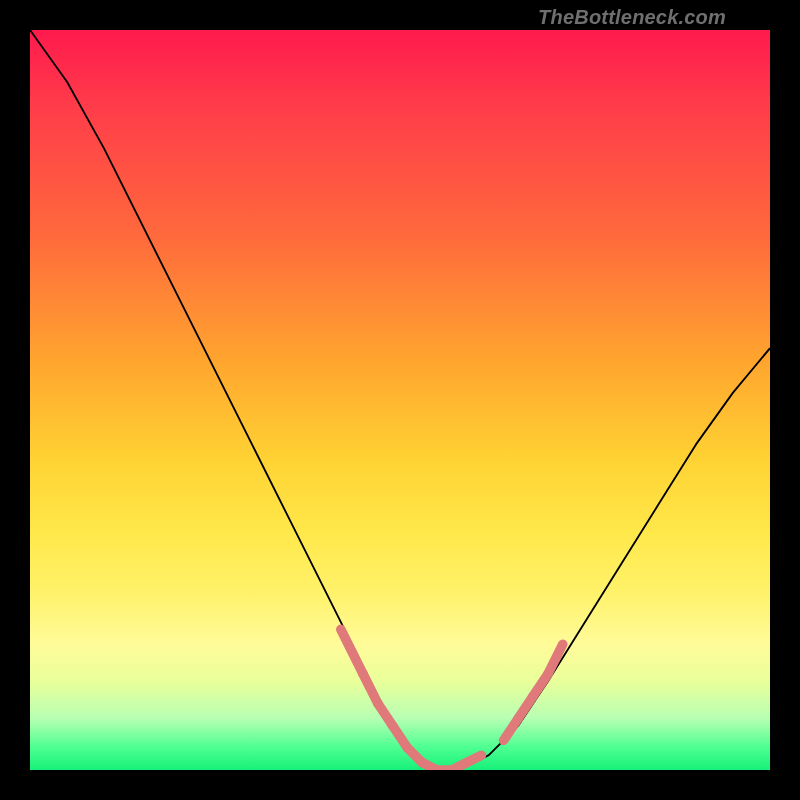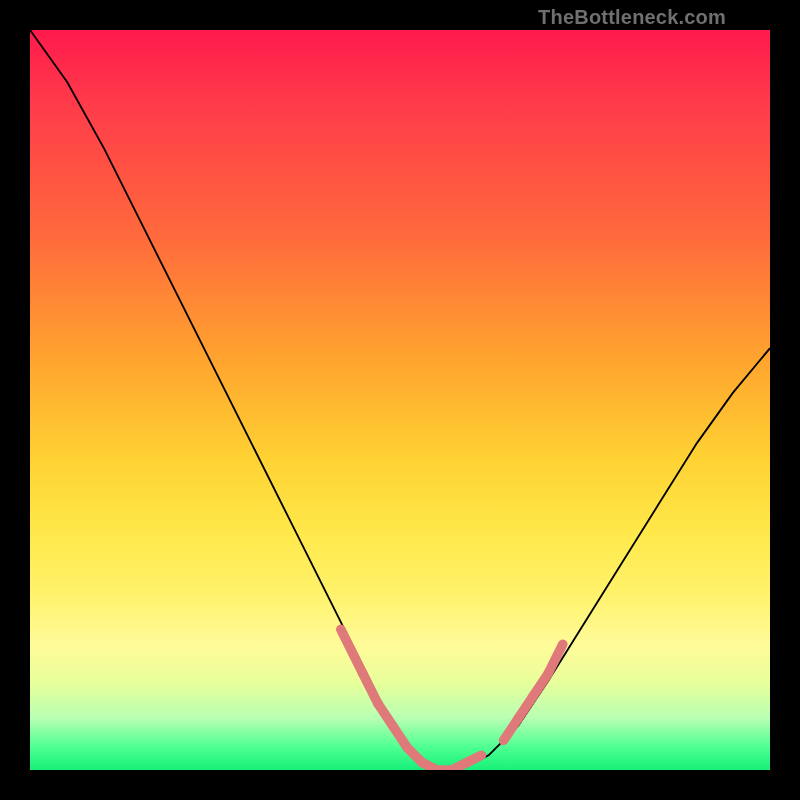--- a/index.html
+++ b/index.html
@@ -9,20 +9,21 @@
     height: 800px;
     background: #000;
     overflow: hidden;
     font-family: Arial, Helvetica, sans-serif;
   }
   .frame {
     position: relative;
     width: 736px;
     height: 800px;
     background: #000;
+    font-style: italic;
   }
   .plot {
     position: absolute;
     left: 30px;
     top: 30px;
     width: 740px;
     height: 740px;
     background: linear-gradient(to bottom,
       #ff1a4d 0%,
       #ff3b4a 10%,

